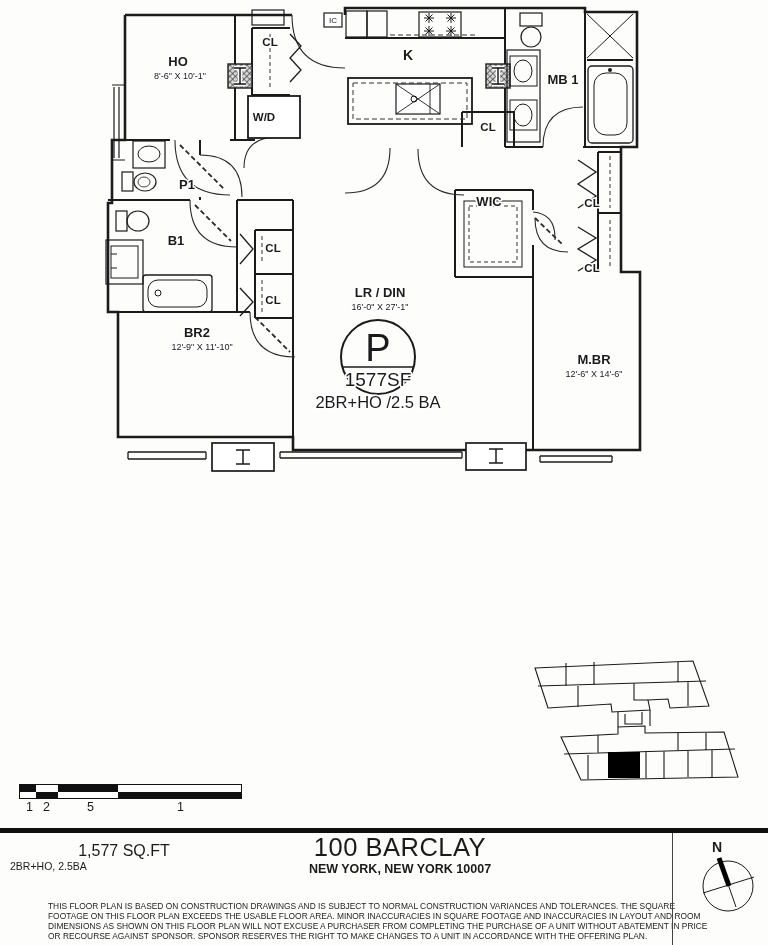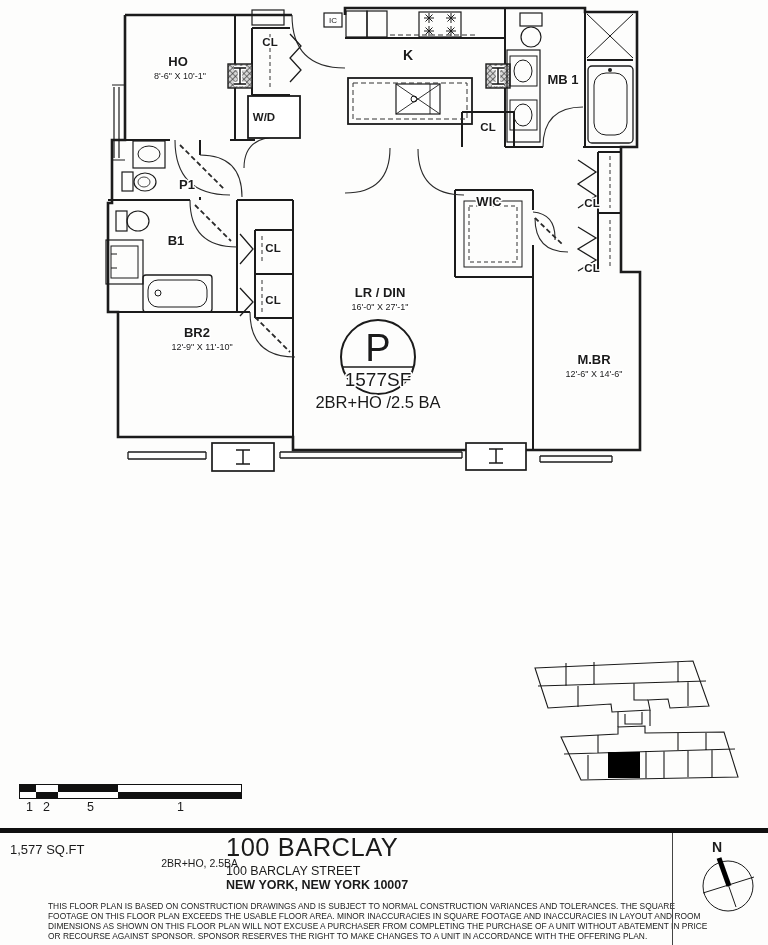--- a/index.html
+++ b/index.html
@@ -27,23 +27,23 @@
   .sb-row{display:flex;height:50%;}
   .sb-seg{height:100%;}
   .sb-b{background:#101010;} .sb-w{background:#fff;}
   .sb-tick{position:absolute;top:18px;font-size:12.5px;color:#1b1b1b;}
 
   
   .footer-bar{left:0;top:828px;width:768px;height:5px;background:#101010;}
   .footer-left{left:8px;top:836px;width:230px;line-height:1;}
   .f-floor{font-size:21.5px;letter-spacing:.5px;}
   .f-unit{font-size:21.5px;margin-top:5px;letter-spacing:.5px;}
-  .f-area{font-size:13px;margin-top:7px;margin-left:2px;}
-  .f-cfg{font-size:10.5px;margin-top:2px;margin-left:2px;text-align:right;}
-  .footer-center{left:226px;top:835px;width:330px;line-height:1;}
+  .f-area{font-size:16px;margin-top:7px;margin-left:2px;text-align:center;}
+  .f-cfg{font-size:10.5px;margin-top:2px;margin-left:2px;}
+  .footer-center{left:235px;top:835px;width:330px;text-align:center;line-height:1;}
   .f-bldg{font-size:25.5px;letter-spacing:.5px;}
   .f-addr{font-size:12.5px;margin-top:4px;}
   .f-addr2{font-size:12.5px;margin-top:2px;font-weight:bold;}
   .disclaimer{left:5px;top:901px;width:662px;font-size:8.4px;line-height:1.2;color:#222;margin-left:43px;}
   .footer-vline{left:672px;top:833px;width:1px;height:112px;background:#444;}
   .compass{left:688px;top:836px;}
   .compass-n{font-size:14px;font-weight:bold;fill:#1b1b1b;font-family:"Liberation Sans",sans-serif;}
 </style>
 </head>
 <body>
@@ -268,21 +268,20 @@
 
   <div class="abs footer-bar"></div>
 
   <div class="abs footer-left">
     <div class="f-area">1,577 SQ.FT</div>
     <div class="f-cfg">2BR+HO, 2.5BA</div>
   </div>
 
   <div class="abs footer-center">
     <div class="f-bldg">100 BARCLAY</div>
-    <div class="f-addr">100 BARCLAY STREET</div>
     <div class="f-addr2">NEW YORK, NEW YORK 10007</div>
   </div>
 
   <div class="abs disclaimer">THIS FLOOR PLAN IS BASED ON CONSTRUCTION DRAWINGS AND IS SUBJECT TO NORMAL CONSTRUCTION VARIANCES AND TOLERANCES. THE SQUARE FOOTAGE ON THIS FLOOR PLAN EXCEEDS THE USABLE FLOOR AREA. MINOR INACCURACIES IN SQUARE FOOTAGE AND INACCURACIES IN LAYOUT AND ROOM DIMENSIONS AS SHOWN ON THIS FLOOR PLAN WILL NOT EXCUSE A PURCHASER FROM COMPLETING THE PURCHASE OF A UNIT WITHOUT ABATEMENT IN PRICE OR RECOURSE AGAINST SPONSOR. SPONSOR RESERVES THE RIGHT TO MAKE CHANGES TO A UNIT IN ACCORDANCE WITH THE OFFERING PLAN.</div>
 
   <div class="abs footer-vline"></div>
 
   <svg class="abs compass" width="72" height="85" viewBox="0 0 72 85">
     <text class="compass-n" x="29" y="16" text-anchor="middle">N</text>
     <circle cx="40" cy="50" r="25" fill="none" stroke="#1b1b1b" stroke-width="1"></circle>

